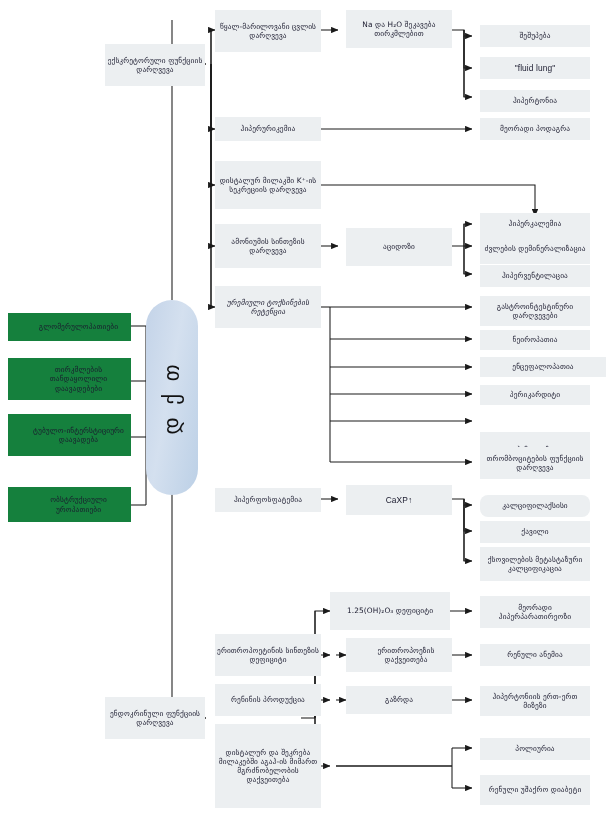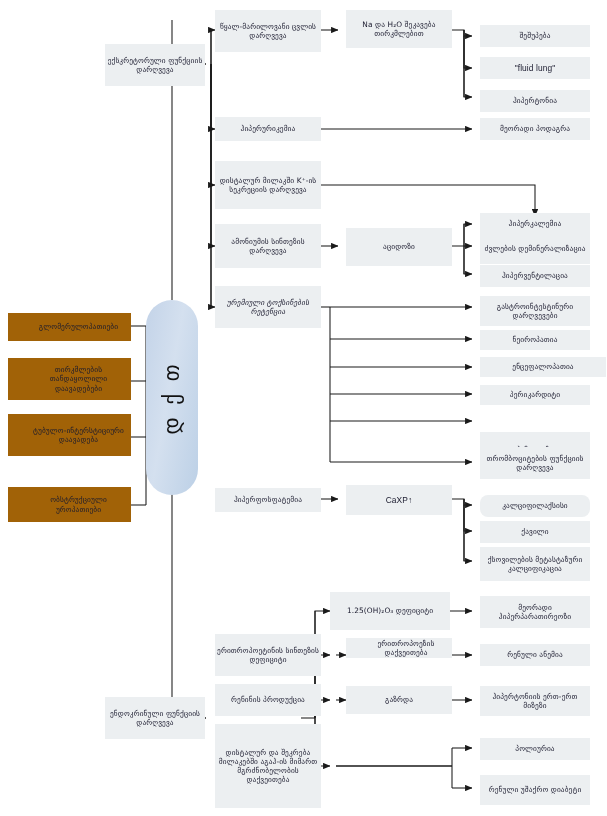--- a/index.html
+++ b/index.html
@@ -18,21 +18,21 @@
     display:flex;
     align-items:center;
     justify-content:center;
     text-align:center;
     line-height:1.22;
     font-size:7.4px;
     padding:1px 2px;
     box-sizing:border-box;
     letter-spacing:0.1px;
   }
-  .box.plain{background:#a16207;padding-left:20px;}
+  .box.plain{background:#15803d;padding-left:20px;}
   .box .t{display:block;width:100%;}
   .capsule{
     position:absolute;
     background:linear-gradient(100deg,#c3d3e8 0%,#d4e0ef 45%,#bcd0e6 100%);
     border-radius:30px;
     display:flex;
     align-items:center;
     justify-content:center;
   }
   .capsule .vtxt{
@@ -197,21 +197,21 @@
 
   <div class="box" style="left:346px;top:10px;width:106px;height:38px;">
     <span class="t">Na და H₂O შეკავება თირკმლებით</span>
   </div>
   <div class="box" style="left:346px;top:228px;width:106px;height:38px;">
     <span class="t">აციდოზი</span>
   </div>
   <div class="box" style="left:346px;top:485px;width:106px;height:30px;">
     <span class="t latn">CaXP↑</span>
   </div>
-  <div class="box" style="left:346px;top:638px;width:106px;height:20px;padding-left:16px;">
+  <div class="box" style="left:346px;top:638px;width:106px;height:34px;padding-left:16px;">
     <span class="t">ერითროპოეზის დაქვეითება</span>
   </div>
   <div class="box" style="left:346px;top:686px;width:106px;height:28px;">
     <span class="t">გაზრდა</span>
   </div>
 
   <div class="box" style="left:480px;top:25px;width:110px;height:22px;">
     <span class="t">შეშუპება</span>
   </div>
   <div class="box" style="left:480px;top:57px;width:110px;height:22px;">

